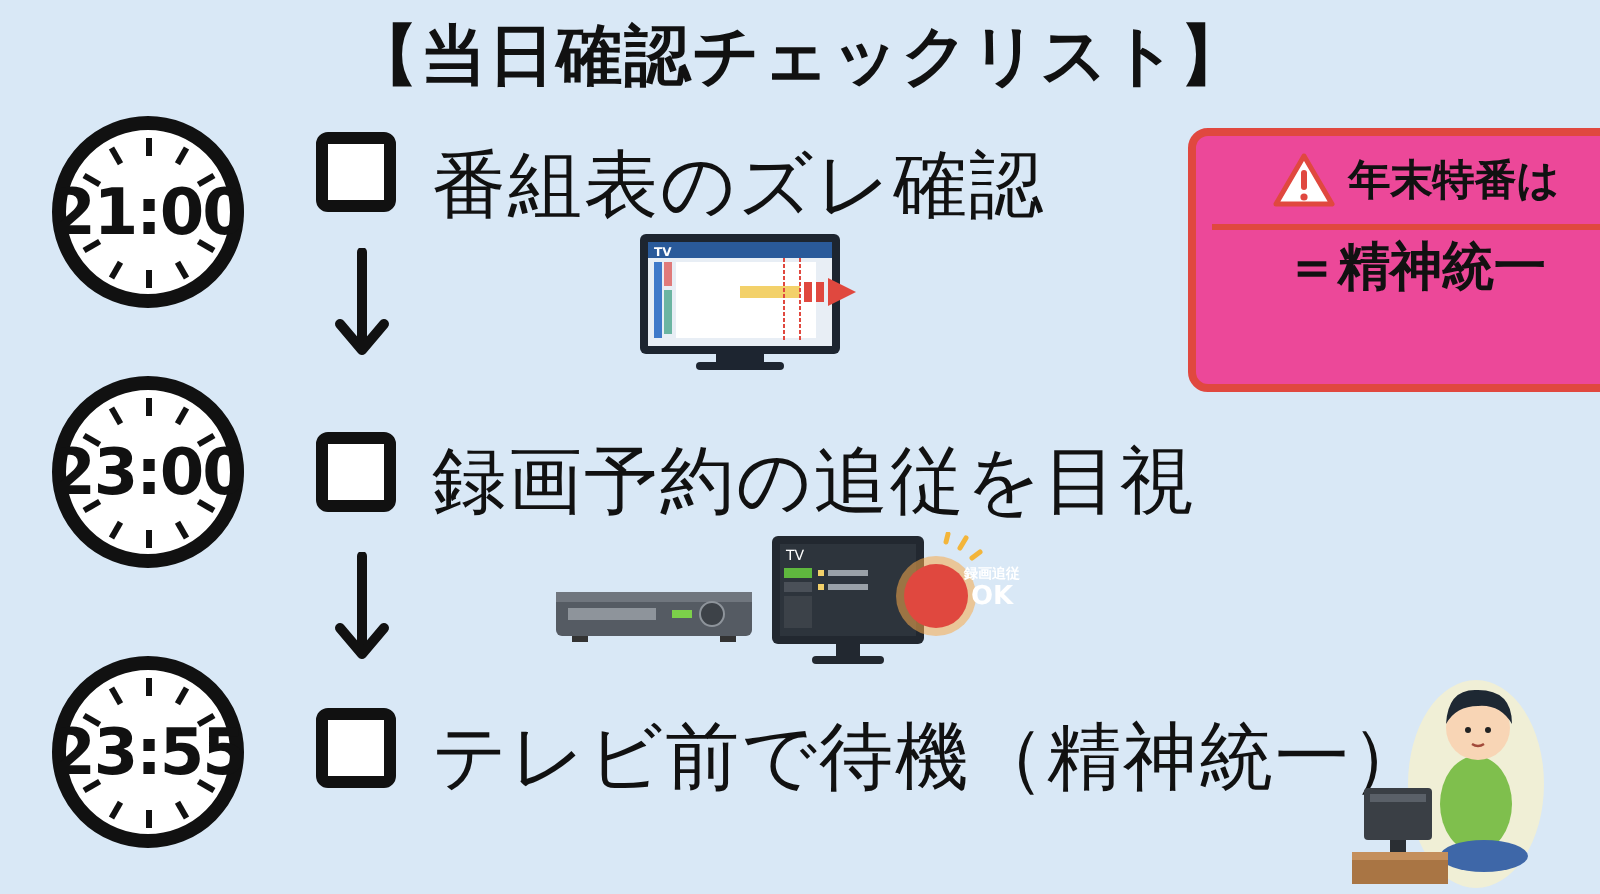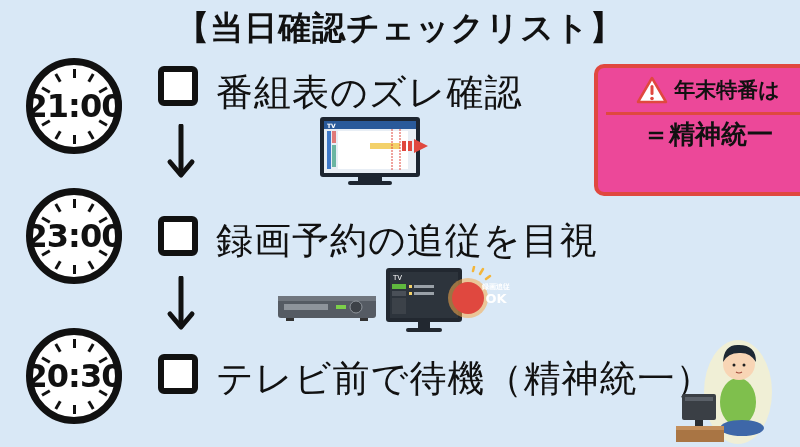--- a/index.html
+++ b/index.html
@@ -74,21 +74,21 @@
       <div class="tick" style="transform: rotate(30deg) translateY(-33px);"></div>
       <div class="tick" style="transform: rotate(60deg) translateY(-33px);"></div>
       <div class="tick" style="transform: rotate(120deg) translateY(-33px);"></div>
       <div class="tick" style="transform: rotate(150deg) translateY(-33px);"></div>
       <div class="tick" style="transform: rotate(180deg) translateY(-33px);"></div>
       <div class="tick" style="transform: rotate(210deg) translateY(-33px);"></div>
       <div class="tick" style="transform: rotate(240deg) translateY(-33px);"></div>
       <div class="tick" style="transform: rotate(300deg) translateY(-33px);"></div>
       <div class="tick" style="transform: rotate(330deg) translateY(-33px);"></div>
     </div>
-  <div class="time">20:30</div>
+  <div class="time">23:55</div>
 </div>
 <div class="checkbox" style="left:158px;top:354px;"></div>
 <div class="item-label" style="left:216px;top:354px;">テレビ前で待機（精神統一）</div>
 
 <div class="note">
   <div class="head">
     <svg width="32" height="28" viewBox="0 0 32 28" style="margin-right:6px;">
       <polygon points="16,2 30,26 2,26" fill="#fff" stroke="#e0483f" stroke-width="2.5" stroke-linejoin="round"></polygon>
       <rect x="14.5" y="9" width="3" height="10" rx="1.5" fill="#e0483f"></rect>
       <circle cx="16" cy="22.5" r="1.8" fill="#e0483f"></circle>

